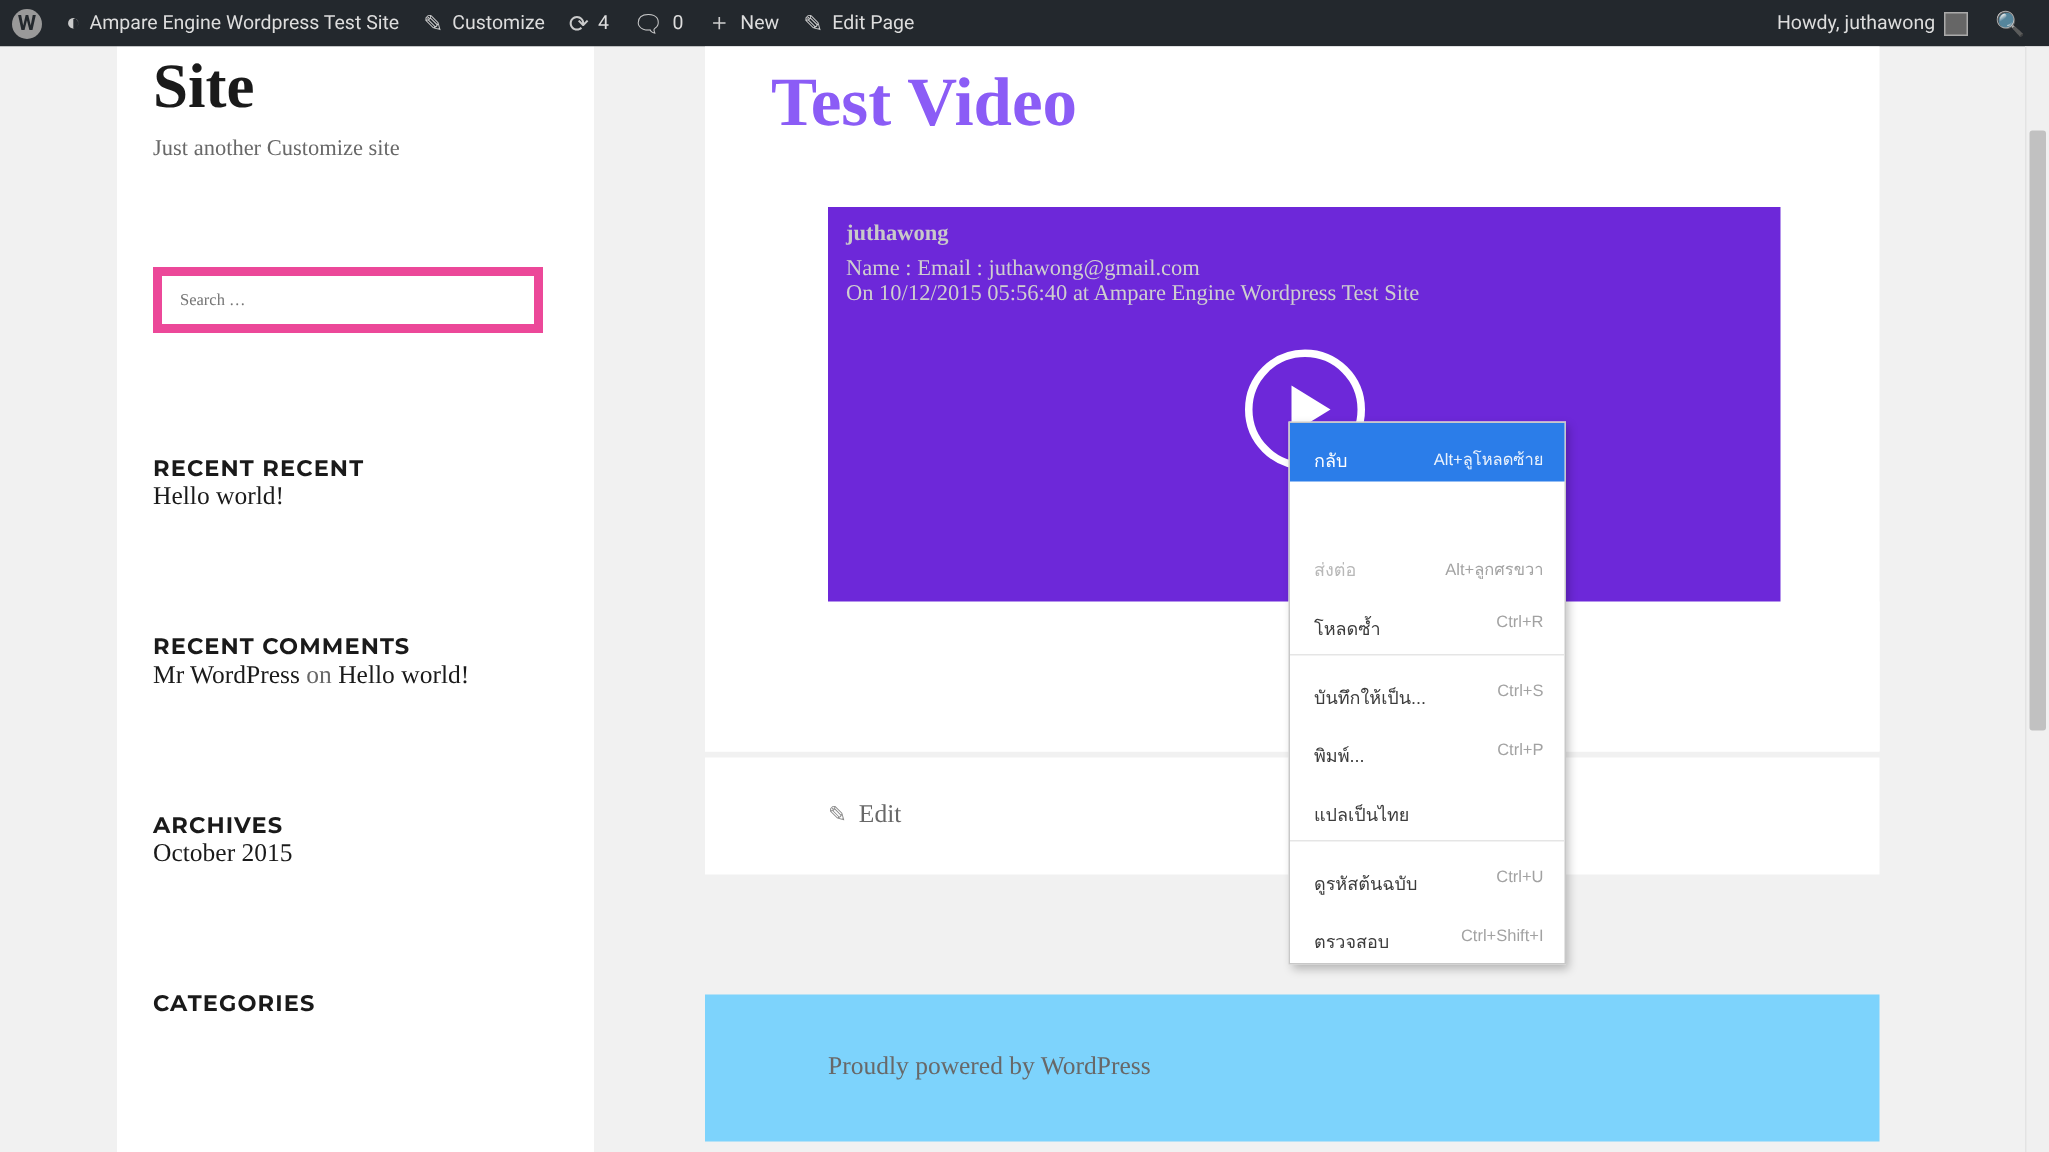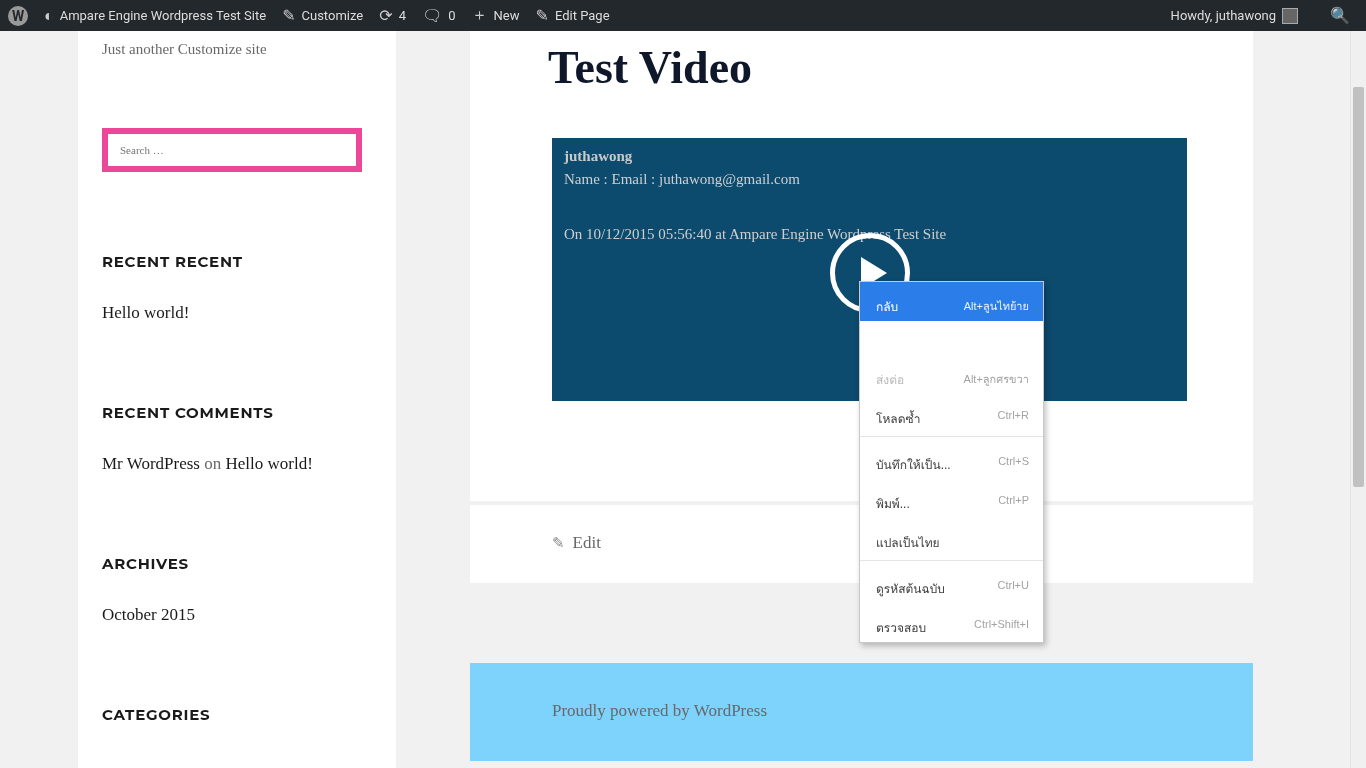--- a/index.html
+++ b/index.html
@@ -1,52 +1,52 @@
 <!DOCTYPE html>
 <html><head>
 <meta charset="utf-8">
 <style>
 * { margin: 0; padding: 0; box-sizing: border-box; }
 body { font-family: -apple-system, BlinkMacSystemFont, "Segoe UI", Roboto, sans-serif; background: #f1f1f1; overflow: hidden; }
 
 
 .admin-bar { height: 31px; background: #23282d; color: #b4b9be; display: flex; align-items: center; font-size: 13px; position: relative; }
 .admin-left { display: flex; align-items: center; height: 100%; }
-.admin-right { display: flex; align-items: center; height: 100%; margin-left: auto; padding-right: 8px; gap: 16px; }
+.admin-right { display: flex; align-items: center; height: 100%; margin-left: auto; padding-right: 8px; gap: 2px; }
 .admin-item { display: flex; align-items: center; padding: 0 8px; height: 100%; cursor: pointer; color: #ddd; gap: 6px; }
 .wp-logo { width: 20px; height: 20px; border-radius: 50%; background: #999; display:flex; align-items:center; justify-content:center; color:#23282d; font-weight:bold; font-size:14px;}
 .dashicon { font-family: sans-serif; font-size: 16px; opacity: .9; }
 .avatar { width: 16px; height: 16px; background: #666; border: 1px solid #aaa; }
 
 
 .page { display: flex; width: 100%; height: calc(100vh - 31px); position: relative; }
 .margin-col { width: 78px; background: #f1f1f1; }
 
 
 .sidebar { width: 318px; background: #fff; padding: 0 24px 20px; overflow: hidden; }
 .site-title { font-family: Georgia, "Times New Roman", serif; font-size: 42px; font-weight: 700; color: #1a1a1a; line-height: 1.1; margin-top: 4px; }
 .tagline { color: #686868; font-family: Georgia, serif; font-size: 15px; margin-top: 10px; }
 .search-box { margin-top: 70px; }
 .search-input { width: 260px; padding: 10px 12px; border: 6px solid #ec4899; font-size: 11px; color: #686868; font-family: Georgia, serif; }
 .widget { margin-top: 80px; }
 .widget h3 { font-family: Montserrat, sans-serif; letter-spacing: 0.05em; font-size: 15px; font-weight: 700; color: #1a1a1a; }
-.widget .item { font-family: Georgia, serif; font-size: 17px; color: #1a1a1a; margin-top: 32px; }
+.widget .item { font-family: Georgia, serif; font-size: 17px; color: #1a1a1a; }
 .widget .item a { color: #1a1a1a; text-decoration: none; border-bottom: 1px solid rgba(0,0,0,0); }
 .widget .item .muted { color: #686868; }
 
 
 .gutter { width: 74px; background: #f1f1f1; }
 .main { flex: 1; background: #f1f1f1; padding-top: 0; }
 .card { background: #fff; width: 783px; padding: 0; }
-.post-title { font-family: Georgia, serif; font-size: 46px; font-weight: 700; color: #0f172a; padding: 10px 0 0 78px; }
+.post-title { font-family: Georgia, serif; font-size: 46px; font-weight: 700; color: #8b5cf6; padding: 10px 0 0 44px; }
 .video-wrap { padding: 44px 36px 0 82px; }
-.video { width: 635px; height: 263px; background: #0c4a6e; position: relative; color: #e8e8e8; font-family: Georgia, serif; font-size: 15px; padding: 10px 12px; }
+.video { width: 635px; height: 263px; background: #6d28d9; position: relative; color: #e8e8e8; font-family: Georgia, serif; font-size: 15px; padding: 10px 12px; }
 .video .author { font-weight: 700; color: #c9c9c9; }
 .video .line2 { margin-top: 6px; color: #cfcfcf; }
-.video .line3 { margin-top: 38px; color: #cfcfcf; }
+.video .line3 { color: #cfcfcf; }
 .play-btn { position: absolute; left: 50%; top: 95px; transform: translateX(-50%); width: 80px; height: 80px; border: 5px solid #fff; border-radius: 50%; display: flex; align-items: center; justify-content: center; cursor: pointer; }
 .play-btn .triangle { width: 0; height: 0; border-left: 26px solid #fff; border-top: 16px solid transparent; border-bottom: 16px solid transparent; margin-left: 8px; }
 
 .meta-row { display: flex; align-items: center; gap: 8px; font-family: Georgia, serif; font-size: 17px; color: #686868; padding: 28px 0 30px 82px; }
 .meta-row .pencil { font-size: 15px; color: #888; }
 .meta-row a { color: #686868; text-decoration: none; }
 
 .gap { height: 80px; }
 
 .footer-card { background: #7dd3fc; width: 783px; padding: 38px 82px 40px; font-family: Georgia, serif; font-size: 17px; color: #686868; }
@@ -105,20 +105,21 @@
     <div class="admin-item">
       <span class="dashicon">🔍</span>
     </div>
   </div>
 </div>
 
 <div class="page">
   <div class="margin-col"></div>
 
   <div class="sidebar">
+    <div class="site-title">Site</div>
     <div class="tagline">Just another Customize site</div>
 
     <div class="search-box">
       <input class="search-input" type="text" placeholder="Search …" style="">
     </div>
 
     <div class="widget">
       <h3>RECENT RECENT</h3>
       <div class="item">
         <a href="#">Hello world!</a>
@@ -177,21 +178,21 @@
 
     <div class="footer-card">
       <span>Proudly powered by WordPress</span>
     </div>
   </div>
 </div>
 
 <div class="context-menu" id="context-menu">
     <div class="cm-item hl">
       <span>กลับ</span>
-      <span class="cm-shortcut">Alt+ลูนไทย้าย</span>
+      <span class="cm-shortcut">Alt+ลูโหลดซ้าย</span>
     </div>
     <div class="cm-item dis">
       <span>ส่งต่อ</span>
       <span class="cm-shortcut muted">Alt+ลูกศรขวา</span>
     </div>
     <div class="cm-item">
       <span>โหลดซ้ำ</span>
       <span class="cm-shortcut muted">Ctrl+R</span>
     </div>
     <div class="cm-sep"></div>

